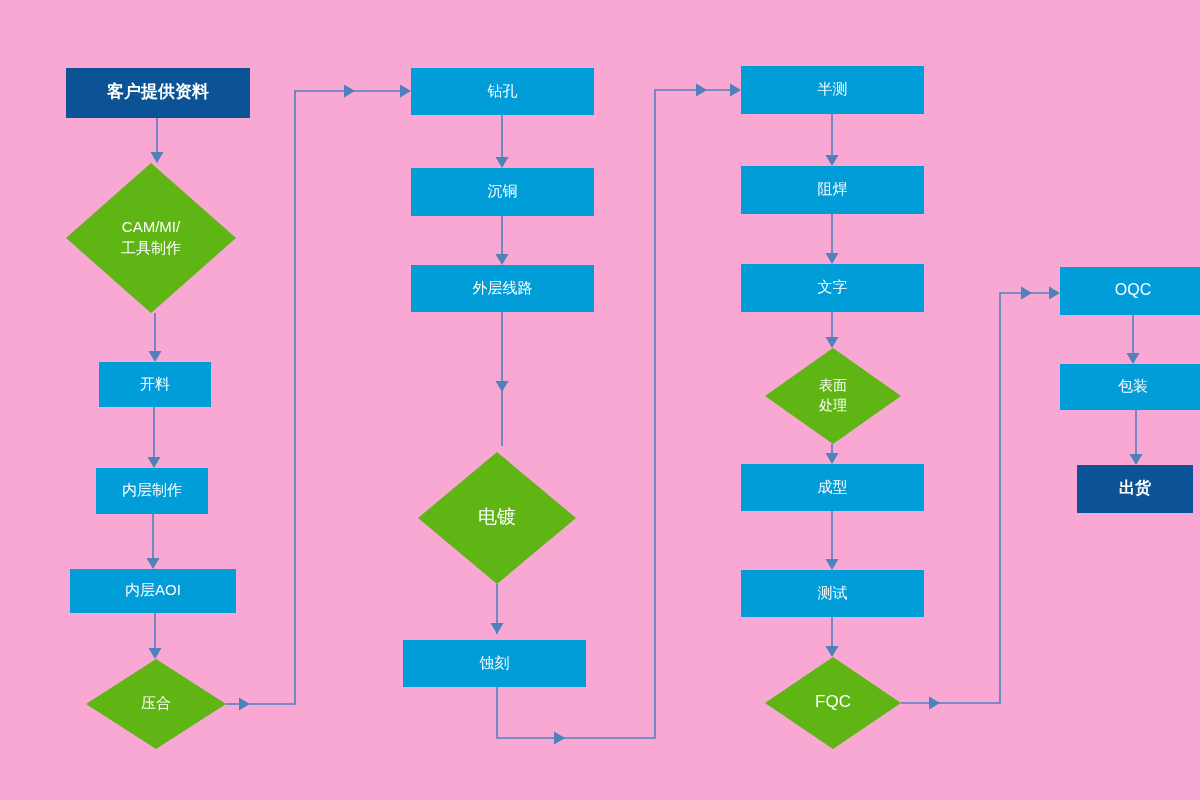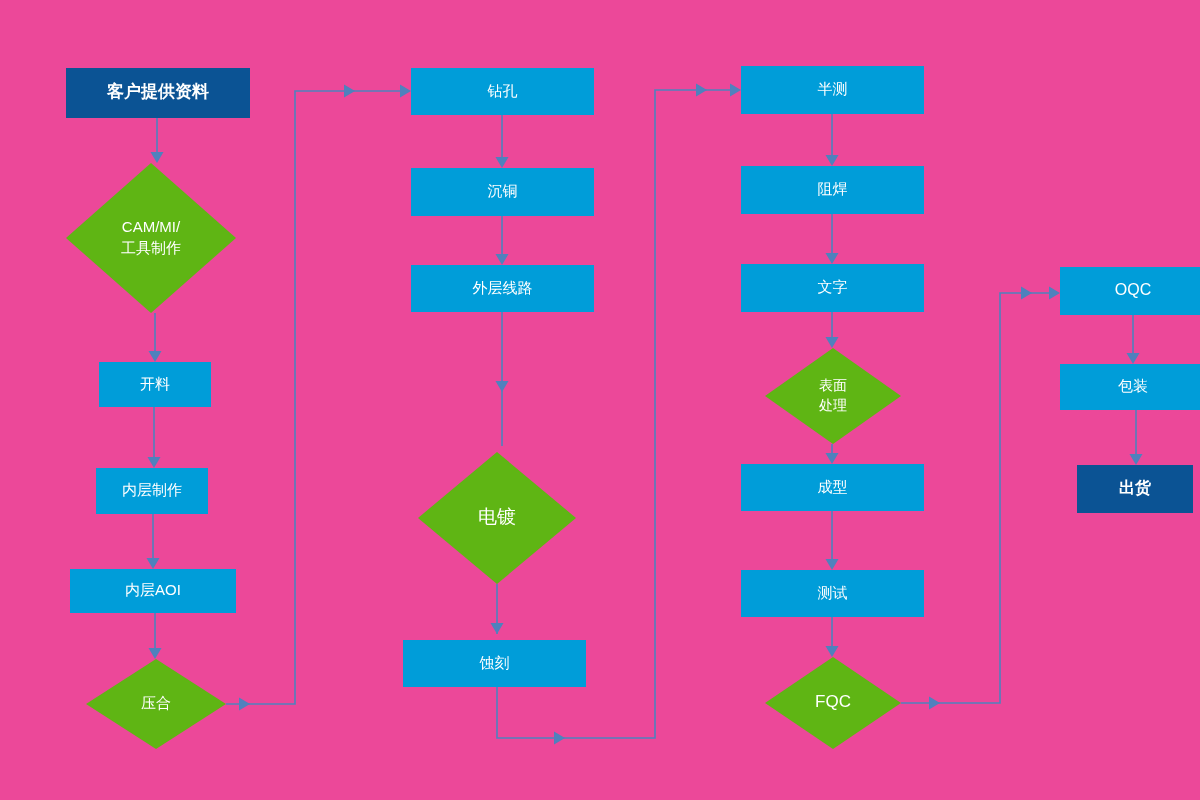--- a/index.html
+++ b/index.html
@@ -10,21 +10,21 @@
   body {
     width: 1200px;
     height: 800px;
     overflow: hidden;
     font-family: "Liberation Sans", "DejaVu Sans", sans-serif;
   }
   #flow-root {
     position: relative;
     width: 1200px;
     height: 800px;
-    background: #ec4899;
+    background: #f9a8d4;
   }
   svg#flow-svg {
     position: absolute;
     top: 0;
     left: 0;
     width: 1200px;
     height: 800px;
     display: block;
   }
   .node-label {

